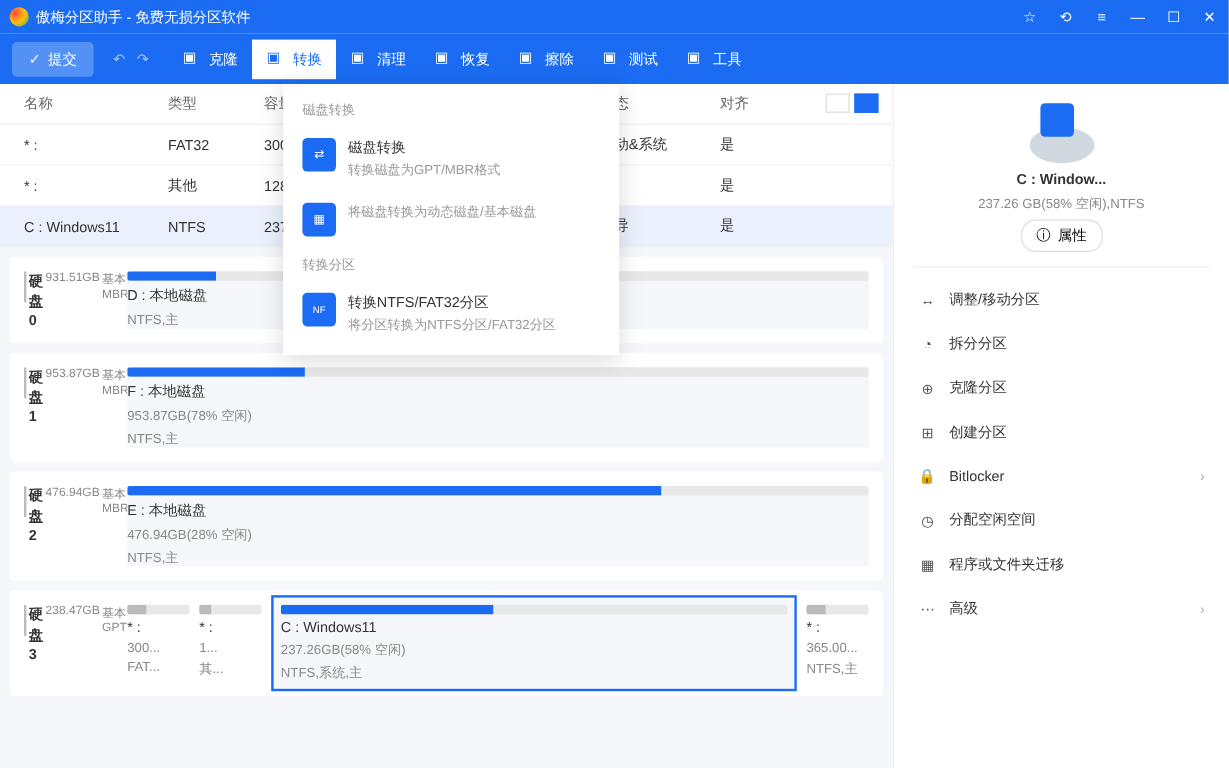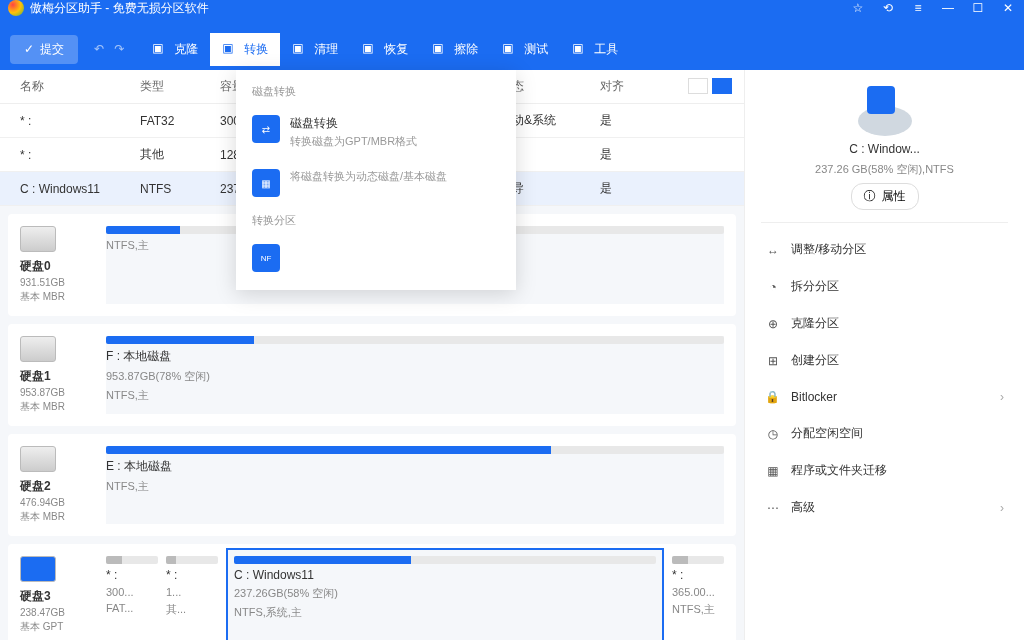--- a/index.html
+++ b/index.html
@@ -1,17 +1,17 @@
 <!DOCTYPE html>
 <html><head>
 <meta charset="utf-8">
 <style>
 *{margin:0;padding:0;box-sizing:border-box;font-family:"Microsoft YaHei",Arial,sans-serif;font-size:12px}
 body{background:#fff;width:1024px;height:640px;overflow:hidden;display:flex;flex-direction:column}
-.titlebar{background:#1b6cf2;height:28px;display:flex;align-items:flex-start;padding:0 8px;color:#fff}
+.titlebar{background:#1b6cf2;height:28px;display:flex;align-items:center;padding:0 8px;color:#fff}
 .logo{width:16px;height:16px;background:radial-gradient(circle at 30% 30%,#f44,#ffc107 50%,#4caf50);border-radius:50%;margin-right:6px}
 .titlebar-title{flex:1;font-size:12px}
 .titlebar-btns{display:flex;gap:14px}
 .titlebar-btn{width:16px;height:16px;display:flex;align-items:center;justify-content:center;cursor:pointer;color:#fff}
 .toolbar{background:#1b6cf2;height:42px;display:flex;align-items:center;padding:0 10px;gap:6px}
 .commit-btn{background:rgba(255,255,255,0.25);color:#fff;padding:6px 14px;border-radius:4px;display:flex;align-items:center;gap:6px;cursor:pointer}
 .undo-redo{display:flex;gap:10px;margin:0 10px;color:#fff;opacity:0.6}
 .tool-item{color:#fff;display:flex;align-items:center;gap:6px;padding:8px 12px;cursor:pointer;position:relative}
 .tool-item.active{background:#fff;color:#1b6cf2}
 .tool-icon{width:16px;height:16px;display:inline-block}
@@ -26,41 +26,41 @@
 .td.name{width:120px}.td.type{width:80px}.td.cap{width:80px}.td.status{width:100px;margin-left:200px}.td.align{width:60px}
 .dropdown{position:absolute;top:70px;left:236px;width:280px;background:#fff;box-shadow:0 4px 20px rgba(0,0,0,0.15);z-index:100;padding:8px 0}
 .dd-section{padding:6px 16px;color:#999;font-size:11px}
 .dd-item{display:flex;padding:10px 16px;gap:10px;cursor:pointer}
 .dd-icon{width:28px;height:28px;background:#1b6cf2;border-radius:4px;flex-shrink:0;display:flex;align-items:center;justify-content:center;color:#fff;font-size:10px}
 .dd-text{display:flex;flex-direction:column;gap:2px}
 .dd-title{color:#333;font-weight:500}
 .dd-desc{color:#999;font-size:11px}
 .disk-list{flex:1;overflow-y:auto;padding:8px}
 .disk-card{background:#fff;border-radius:4px;padding:12px;margin-bottom:8px;display:flex;gap:16px}
-.disk-info{width:70px;display:flex;flex-direction:column;gap:2px}
+.disk-info{width:70px;display:flex;gap:2px}
 .disk-icon{width:36px;height:26px;background:linear-gradient(#eee,#ccc);border-radius:3px;border:1px solid #bbb;margin-bottom:4px}
 .disk-icon.win{background:#1b6cf2}
 .disk-name{font-weight:600;color:#333}
 .disk-size{color:#888;font-size:10px}
 .disk-parts{flex:1;display:flex;gap:8px}
 .part{display:flex;flex-direction:column;gap:4px;min-width:0}
 .part.main{flex:1}
 .part.small{width:52px}
 .part-bar{height:8px;background:#e8e8e8;border-radius:2px;overflow:hidden;position:relative}
 .part-bar-fill{height:100%;background:#1b6cf2}
 .part-bar.gray .part-bar-fill{background:#bbb}
 .part-label{color:#333;font-weight:500;font-size:12px}
 .part-sub{color:#888;font-size:11px}
 .part.selected{border:2px solid #1b6cf2;padding:6px;margin:-8px 0}
 .sidebar{width:280px;background:#fff;border-left:1px solid #eee;padding:16px;display:flex;flex-direction:column;gap:8px}
 .side-header{display:flex;flex-direction:column;align-items:center;gap:6px;padding-bottom:12px;border-bottom:1px solid #eee}
 .side-disk-icon{width:60px;height:50px;position:relative}
 .side-disk-icon::before{content:"";position:absolute;width:54px;height:30px;background:#d0d8e0;border-radius:50%;bottom:0;left:3px}
 .side-disk-icon::after{content:"";position:absolute;width:28px;height:28px;background:#1b6cf2;border-radius:4px;top:0;left:12px}
-.side-title{font-weight:400;color:#333}
+.side-title{font-weight:700;color:#333}
 .side-sub{color:#888;font-size:11px}
 .prop-btn{display:flex;align-items:center;gap:6px;padding:4px 12px;border:1px solid #ddd;border-radius:12px;cursor:pointer}
 .side-list{display:flex;flex-direction:column}
 .side-item{display:flex;align-items:center;gap:10px;padding:10px 4px;cursor:pointer;color:#333}
 .side-icon{width:16px;height:16px;display:flex;align-items:center;justify-content:center;color:#555}
 .chev{margin-left:auto;color:#aaa}
 .view-toggle{margin-left:auto;display:flex;gap:4px}
 .view-btn{width:20px;height:16px;border:1px solid #ddd;background:#fff}
 .view-btn.active{background:#1b6cf2;border-color:#1b6cf2}
 </style>
@@ -132,20 +132,24 @@
   </div>
   <div class="dd-item">
     <div class="dd-icon">▦</div>
     <div class="dd-text">
       <div class="dd-desc">将磁盘转换为动态磁盘/基本磁盘</div>
     </div>
   </div>
   <div class="dd-section">转换分区</div>
   <div class="dd-item">
     <div class="dd-icon" style="font-size:8px">NF</div>
+    <div class="dd-text">
+      <div class="dd-title">转换NTFS/FAT32分区</div>
+      <div class="dd-desc">将分区转换为NTFS分区/FAT32分区</div>
+    </div>
   </div>
 </div>
 
 <div class="content">
   <div class="main">
     <div class="table-header">
       <div class="th name">名称</div>
       <div class="th type">类型</div>
       <div class="th cap">容量</div>
       <div class="th status">状态</div>
@@ -184,20 +188,21 @@
             <div class="disk-icon"></div>
             <div class="disk-name">硬盘0</div>
             <div class="disk-size">931.51GB</div>
             <div class="disk-size">基本 MBR</div>
           </div>
           <div class="disk-parts">
             <div class="part main">
               <div class="part-bar ">
                 <div class="part-bar-fill" style="width:12%"></div>
               </div>
+              <div class="part-label">D : 本地磁盘</div>
               <div class="part-sub">NTFS,主</div>
             </div>
           </div>
         </div>
         <div class="disk-card">
           <div class="disk-info">
             <div class="disk-icon"></div>
             <div class="disk-name">硬盘1</div>
             <div class="disk-size">953.87GB</div>
             <div class="disk-size">基本 MBR</div>
@@ -219,20 +224,21 @@
             <div class="disk-name">硬盘2</div>
             <div class="disk-size">476.94GB</div>
             <div class="disk-size">基本 MBR</div>
           </div>
           <div class="disk-parts">
             <div class="part main">
               <div class="part-bar ">
                 <div class="part-bar-fill" style="width:72%"></div>
               </div>
               <div class="part-label">E : 本地磁盘</div>
+              <div class="part-sub">476.94GB(28% 空闲)</div>
               <div class="part-sub">NTFS,主</div>
             </div>
           </div>
         </div>
         <div class="disk-card">
           <div class="disk-info">
             <div class="disk-icon win"></div>
             <div class="disk-name">硬盘3</div>
             <div class="disk-size">238.47GB</div>
             <div class="disk-size">基本 GPT</div>

